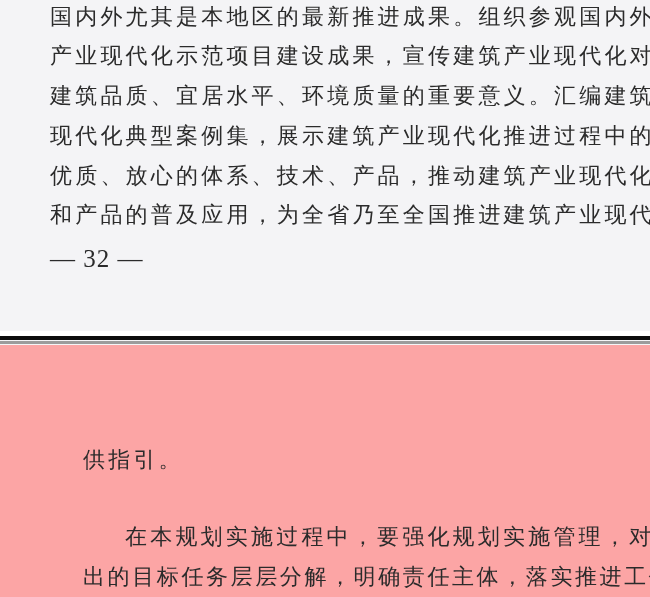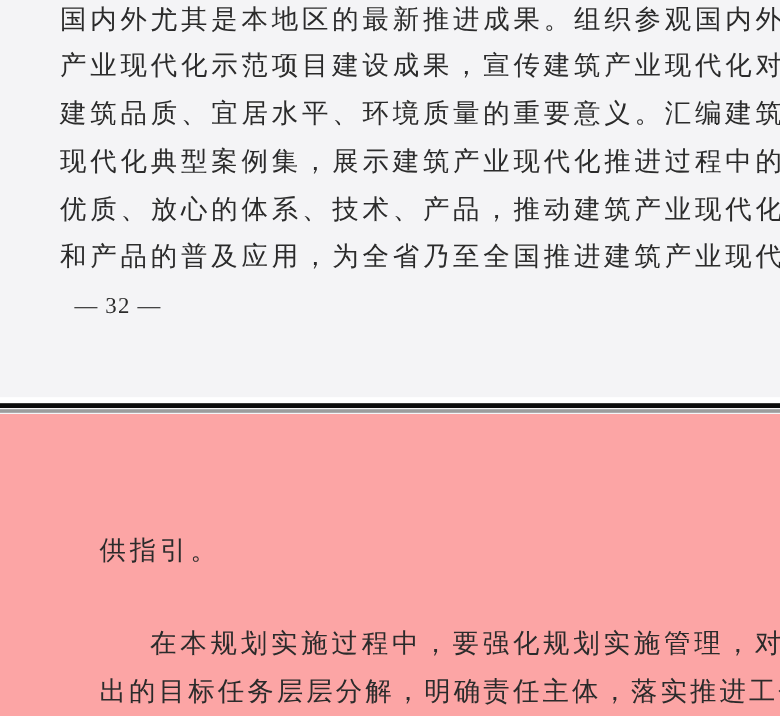--- a/index.html
+++ b/index.html
@@ -18,21 +18,21 @@
       background: #fca5a5;
     }
     .line {
       position: absolute; white-space: nowrap;
       font-size: 22px; letter-spacing: 3.2px; line-height: 26px;
       color: #2b2b2b;
     }
     .page-number {
       position: absolute; left: 50px; top: 245px;
       font-family: "Liberation Serif", serif;
-      font-size: 19px; color: #2b2b2b; letter-spacing: 1px; margin-left: 12px;
+      font-size: 25px; color: #2b2b2b; letter-spacing: 1px;
     }
     .divider-black {
       position: absolute; left: 0; top: 336px; width: 650px; height: 4px;
       background: #0c0c0c;
     }
     .divider-gray {
       position: absolute; left: 0; top: 341px; width: 650px; height: 3px;
       background: #9c9c9c;
     }
     .divider-white {

